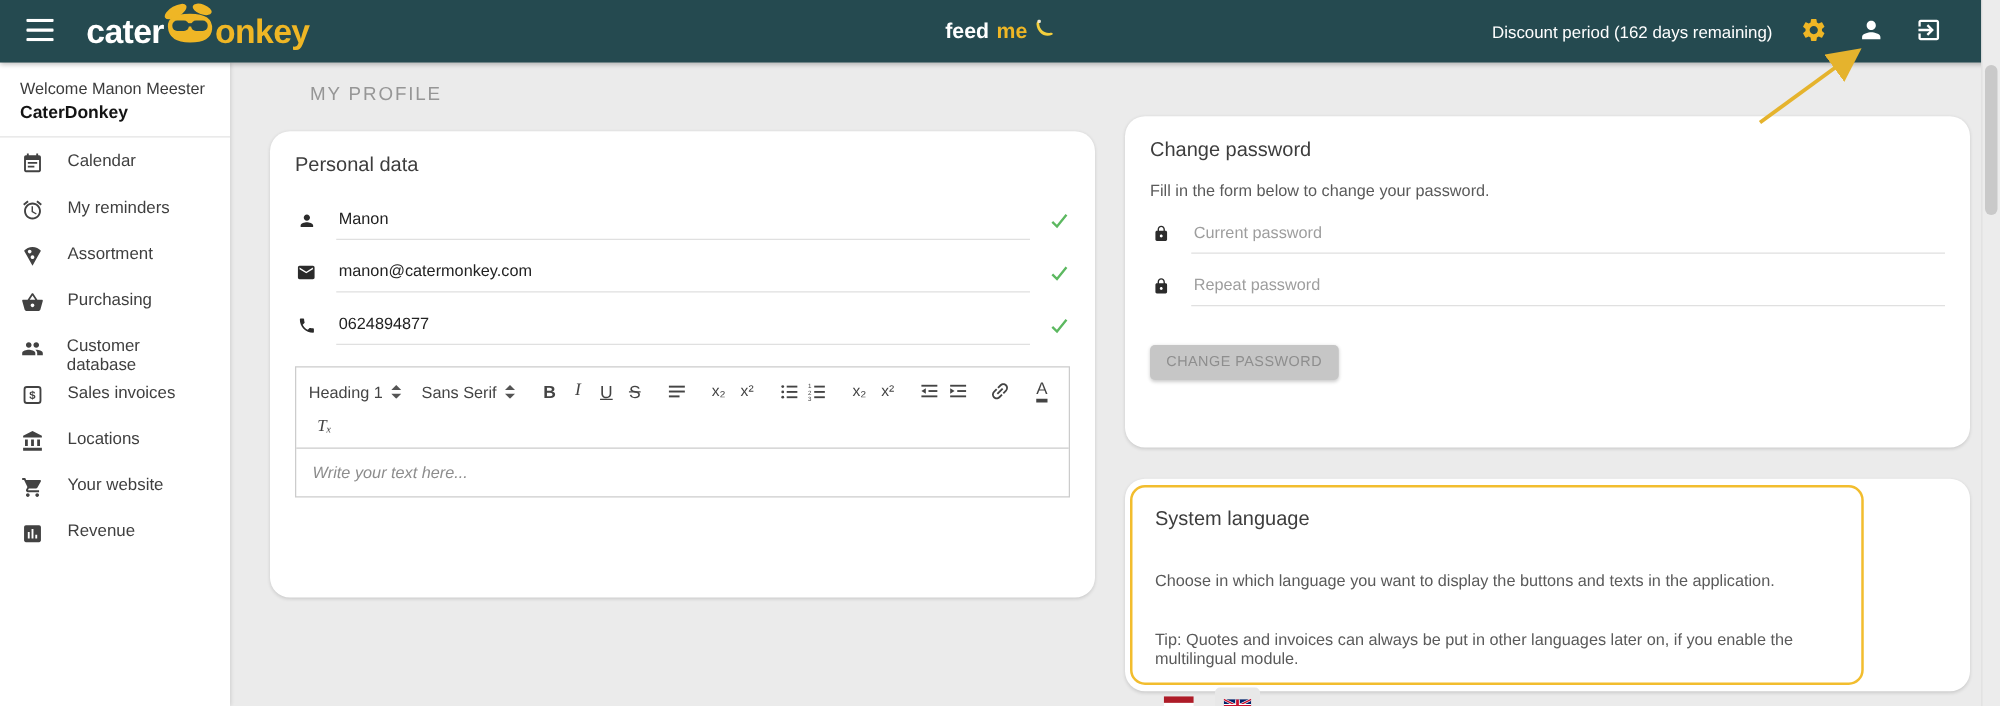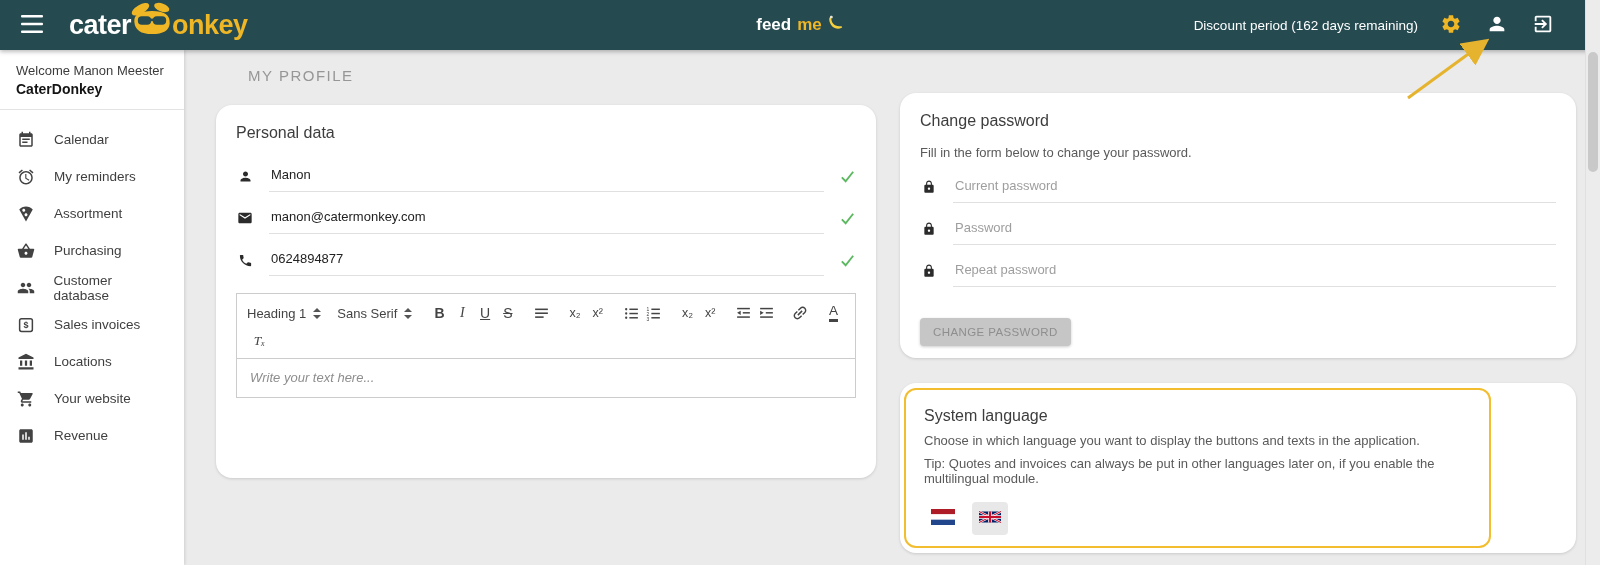--- a/index.html
+++ b/index.html
@@ -24,21 +24,21 @@
   .hicon-btn { background:none; border:none; width:26px; height:26px; display:flex; align-items:center;
                justify-content:center; cursor:pointer; }
 
   
   .sidebar { position:absolute; top:50px; left:0; width:184px; bottom:0; background:#fff;
              box-shadow:1px 0 3px rgba(0,0,0,.12); z-index:4; }
   .welcome { padding:13px 16px 12px; border-bottom:1px solid #e3e3e3; }
   .welcome .line1 { font-size:13px; color:#3c3c3c; margin-bottom:3px; }
   .welcome .line2 { font-size:14px; color:#141414; font-weight:700; }
   .nav { padding-top:11px; }
-  .nav-item { height:37px; display:flex; align-items:center; padding:0 16px; cursor:pointer; }
+  .nav-item { height:37px; display:flex; padding:0 16px; cursor:pointer; }
   .nav-icon { width:20px; height:20px; display:flex; align-items:center; justify-content:center; }
   .nav-label { margin-left:18px; font-size:13.5px; color:#3f3f3f; }
 
   
   .main { position:absolute; left:200px; top:50px; right:15px; bottom:0; background:#ebebeb; }
   .page-title { position:absolute; left:48px; top:17px; font-size:15px; color:#969696; letter-spacing:1.5px; }
 
   .card { position:absolute; background:#fff; border-radius:16px; box-shadow:0 1px 3px rgba(0,0,0,.14); }
   .card-personal { left:16px; top:55px; width:660px; height:373px; padding:19px 20px; }
   .card-title { font-size:16px; color:#3d3d3d; }
@@ -78,21 +78,21 @@
   .card-password { left:700px; top:43px; width:676px; height:265px; padding:19px 20px; }
   .cp-subtitle { margin-top:15px; font-size:13px; color:#5a5a5a; }
   .card-password .fields { margin-top:6px; }
   .disabled-btn { margin-top:26px; background:#c6c6c6; color:#8e8e8e; border:none; border-radius:4px;
                   font-size:11.5px; letter-spacing:.4px; padding:8px 13px; cursor:default;
                   box-shadow:0 1px 3px rgba(0,0,0,.2); font-family:"Liberation Sans",sans-serif; }
 
   .card-language { left:700px; top:333px; width:676px; height:170px; }
   .lang-box { position:absolute; left:4px; top:5px; bottom:5px; width:587px; border:2px solid #f2bd2e;
               border-radius:12px; padding:17px 18px; background:#fff; }
-  .lang-text { margin-top:8px; font-size:13px; color:#5a5a5a; }
+  .lang-text { margin-top:32px; font-size:13px; color:#5a5a5a; }
   .flag-row { margin-top:15px; display:flex; align-items:center; gap:10px; }
   .flag-btn { background:none; border:none; cursor:pointer; padding:8px 7px; border-radius:4px;
               display:flex; align-items:center; justify-content:center; }
   .flag-btn.selected { background:#e8e8e8; }
 
   
   .scrollbar { position:absolute; right:0; top:0; width:15px; height:565px; background:#ececec;
                border-left:1px solid #e0e0e0; z-index:6; }
   .scroll-thumb { position:absolute; left:2px; right:2px; top:52px; height:120px; background:#c9c9c9;
                   border-radius:6px; }
@@ -424,28 +424,20 @@
 
       <div class="field-row">
         <span class="field-icon">
           <svg width="14" height="14" viewBox="0 0 24 24" fill="#2b2b2b">
               <path d="M18 8h-1V6c0-2.76-2.24-5-5-5S7 3.24 7 6v2H6c-1.1 0-2 .9-2 2v10c0 1.1.9 2 2 2h12c1.1 0 2-.9 2-2V10c0-1.1-.9-2-2-2zm-6 9c-1.1 0-2-.9-2-2s.9-2 2-2 2 .9 2 2-.9 2-2 2zm3.1-9H8.9V6c0-1.71 1.39-3.1 3.1-3.1 1.71 0 3.1 1.39 3.1 3.1v2z"></path>
             </svg>
         </span>
         <input type="password" placeholder="Current password" style="">
       </div>
 
-      <div class="field-row">
-        <span class="field-icon">
-          <svg width="14" height="14" viewBox="0 0 24 24" fill="#2b2b2b">
-              <path d="M18 8h-1V6c0-2.76-2.24-5-5-5S7 3.24 7 6v2H6c-1.1 0-2 .9-2 2v10c0 1.1.9 2 2 2h12c1.1 0 2-.9 2-2V10c0-1.1-.9-2-2-2zm-6 9c-1.1 0-2-.9-2-2s.9-2 2-2 2 .9 2 2-.9 2-2 2zm3.1-9H8.9V6c0-1.71 1.39-3.1 3.1-3.1 1.71 0 3.1 1.39 3.1 3.1v2z"></path>
-            </svg>
-        </span>
-        <input type="password" placeholder="Password" style="">
-      </div>
 
       <div class="field-row">
         <span class="field-icon">
           <svg width="14" height="14" viewBox="0 0 24 24" fill="#2b2b2b">
               <path d="M18 8h-1V6c0-2.76-2.24-5-5-5S7 3.24 7 6v2H6c-1.1 0-2 .9-2 2v10c0 1.1.9 2 2 2h12c1.1 0 2-.9 2-2V10c0-1.1-.9-2-2-2zm-6 9c-1.1 0-2-.9-2-2s.9-2 2-2 2 .9 2 2-.9 2-2 2zm3.1-9H8.9V6c0-1.71 1.39-3.1 3.1-3.1 1.71 0 3.1 1.39 3.1 3.1v2z"></path>
             </svg>
         </span>
         <input type="password" placeholder="Repeat password" style="">
       </div>
     </div>

